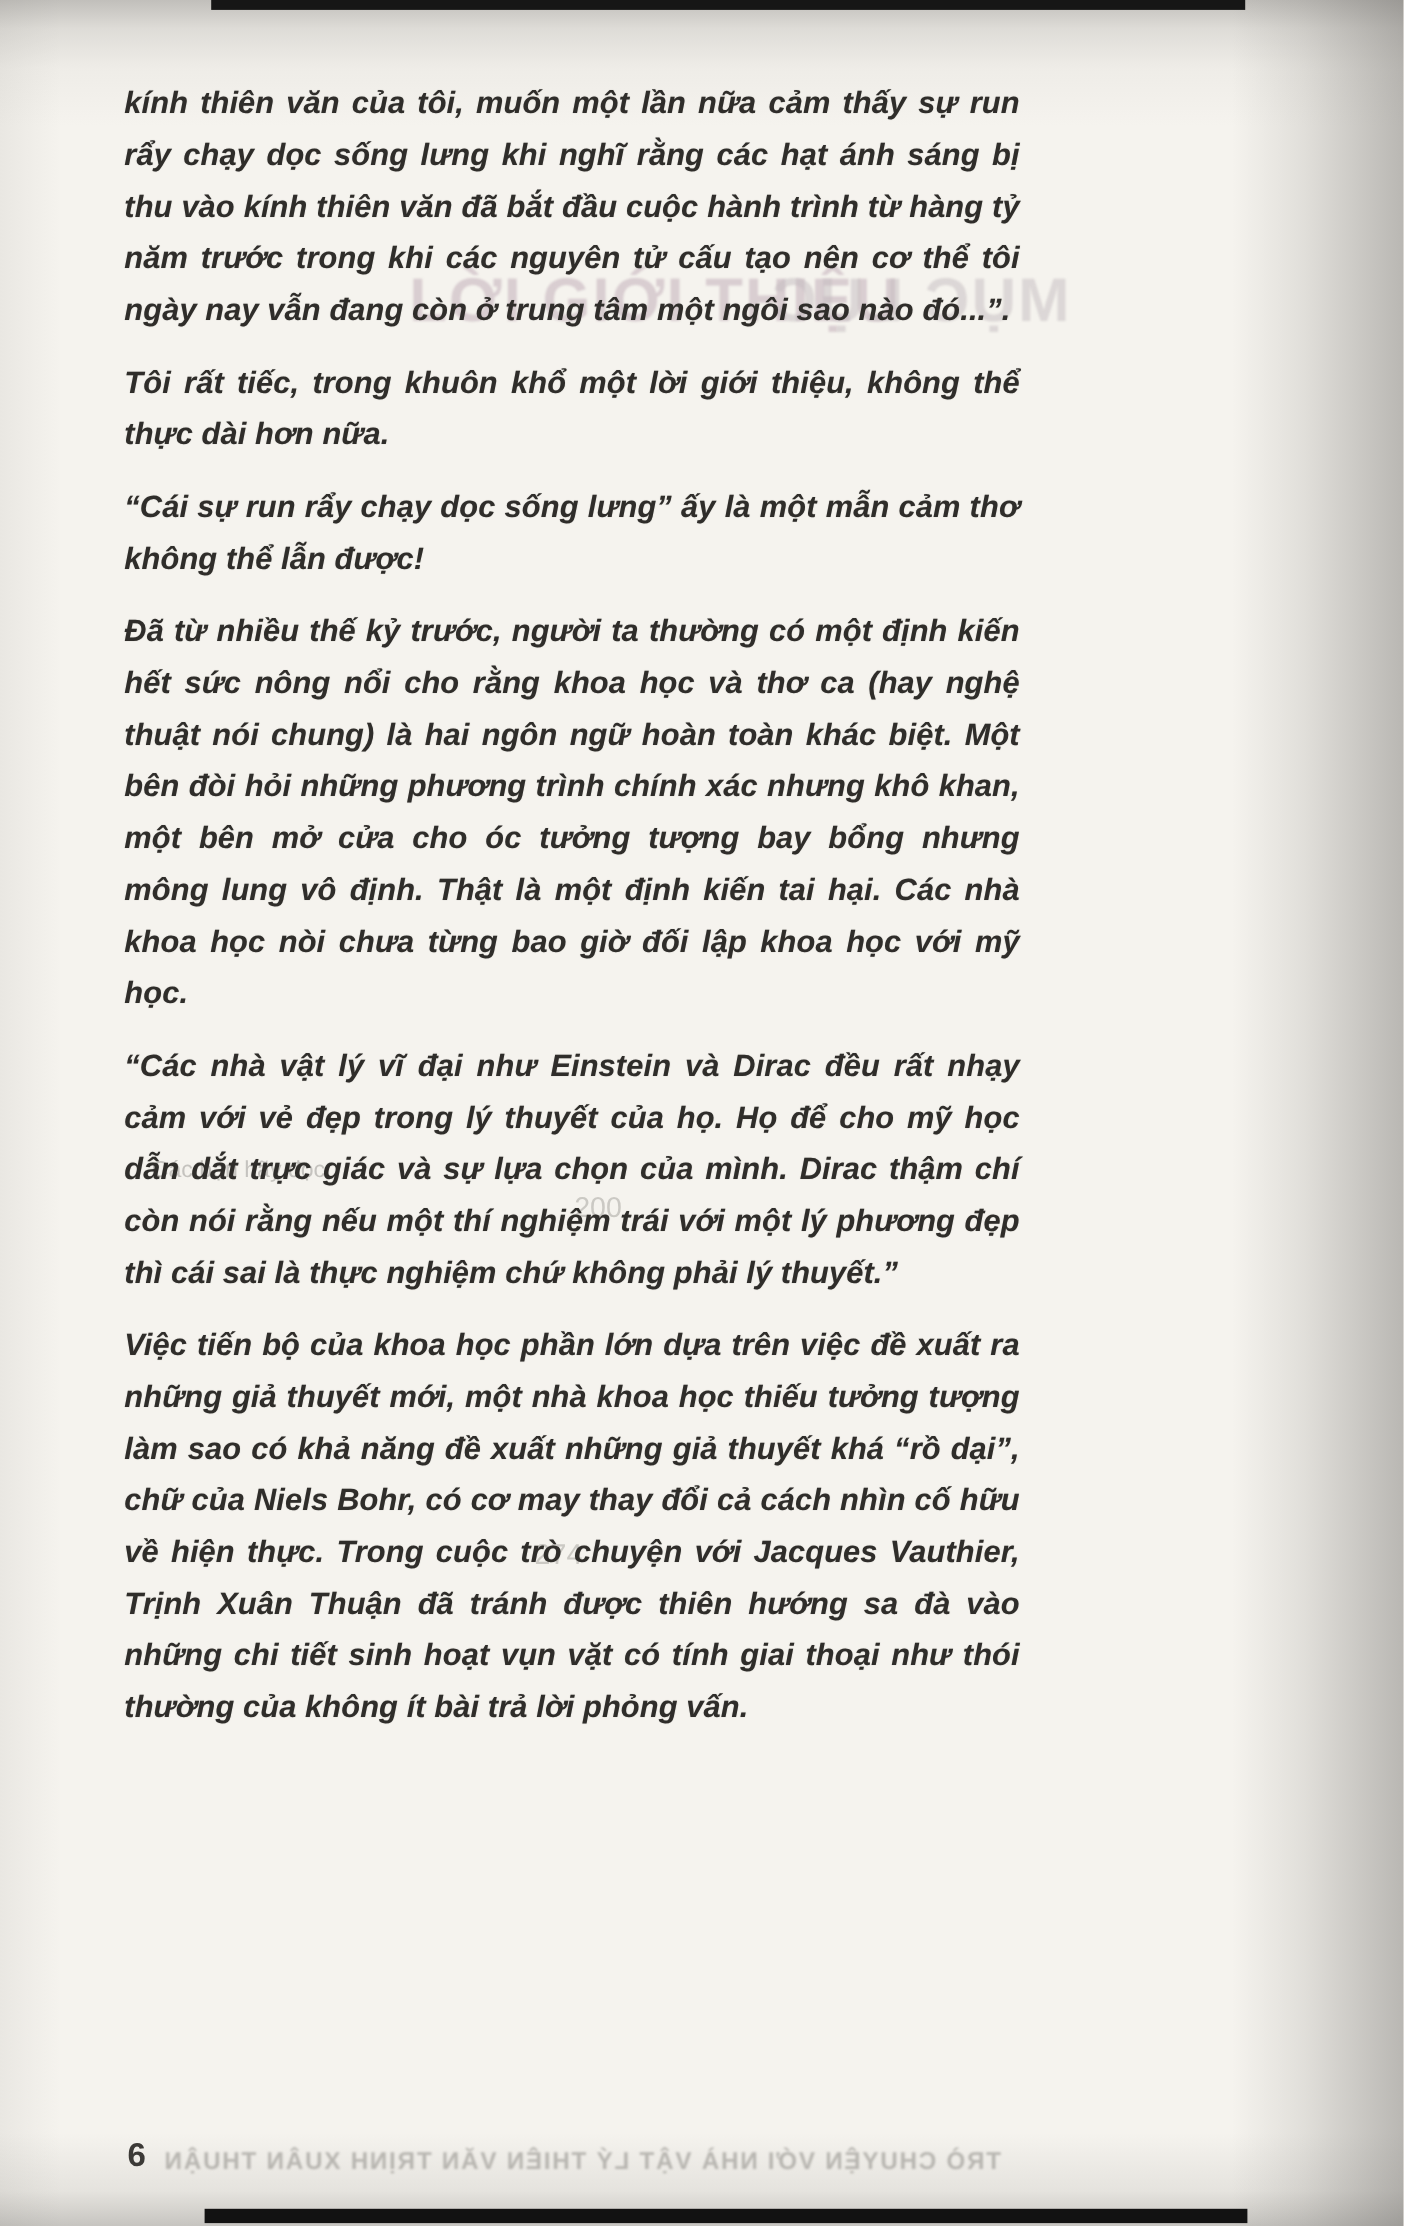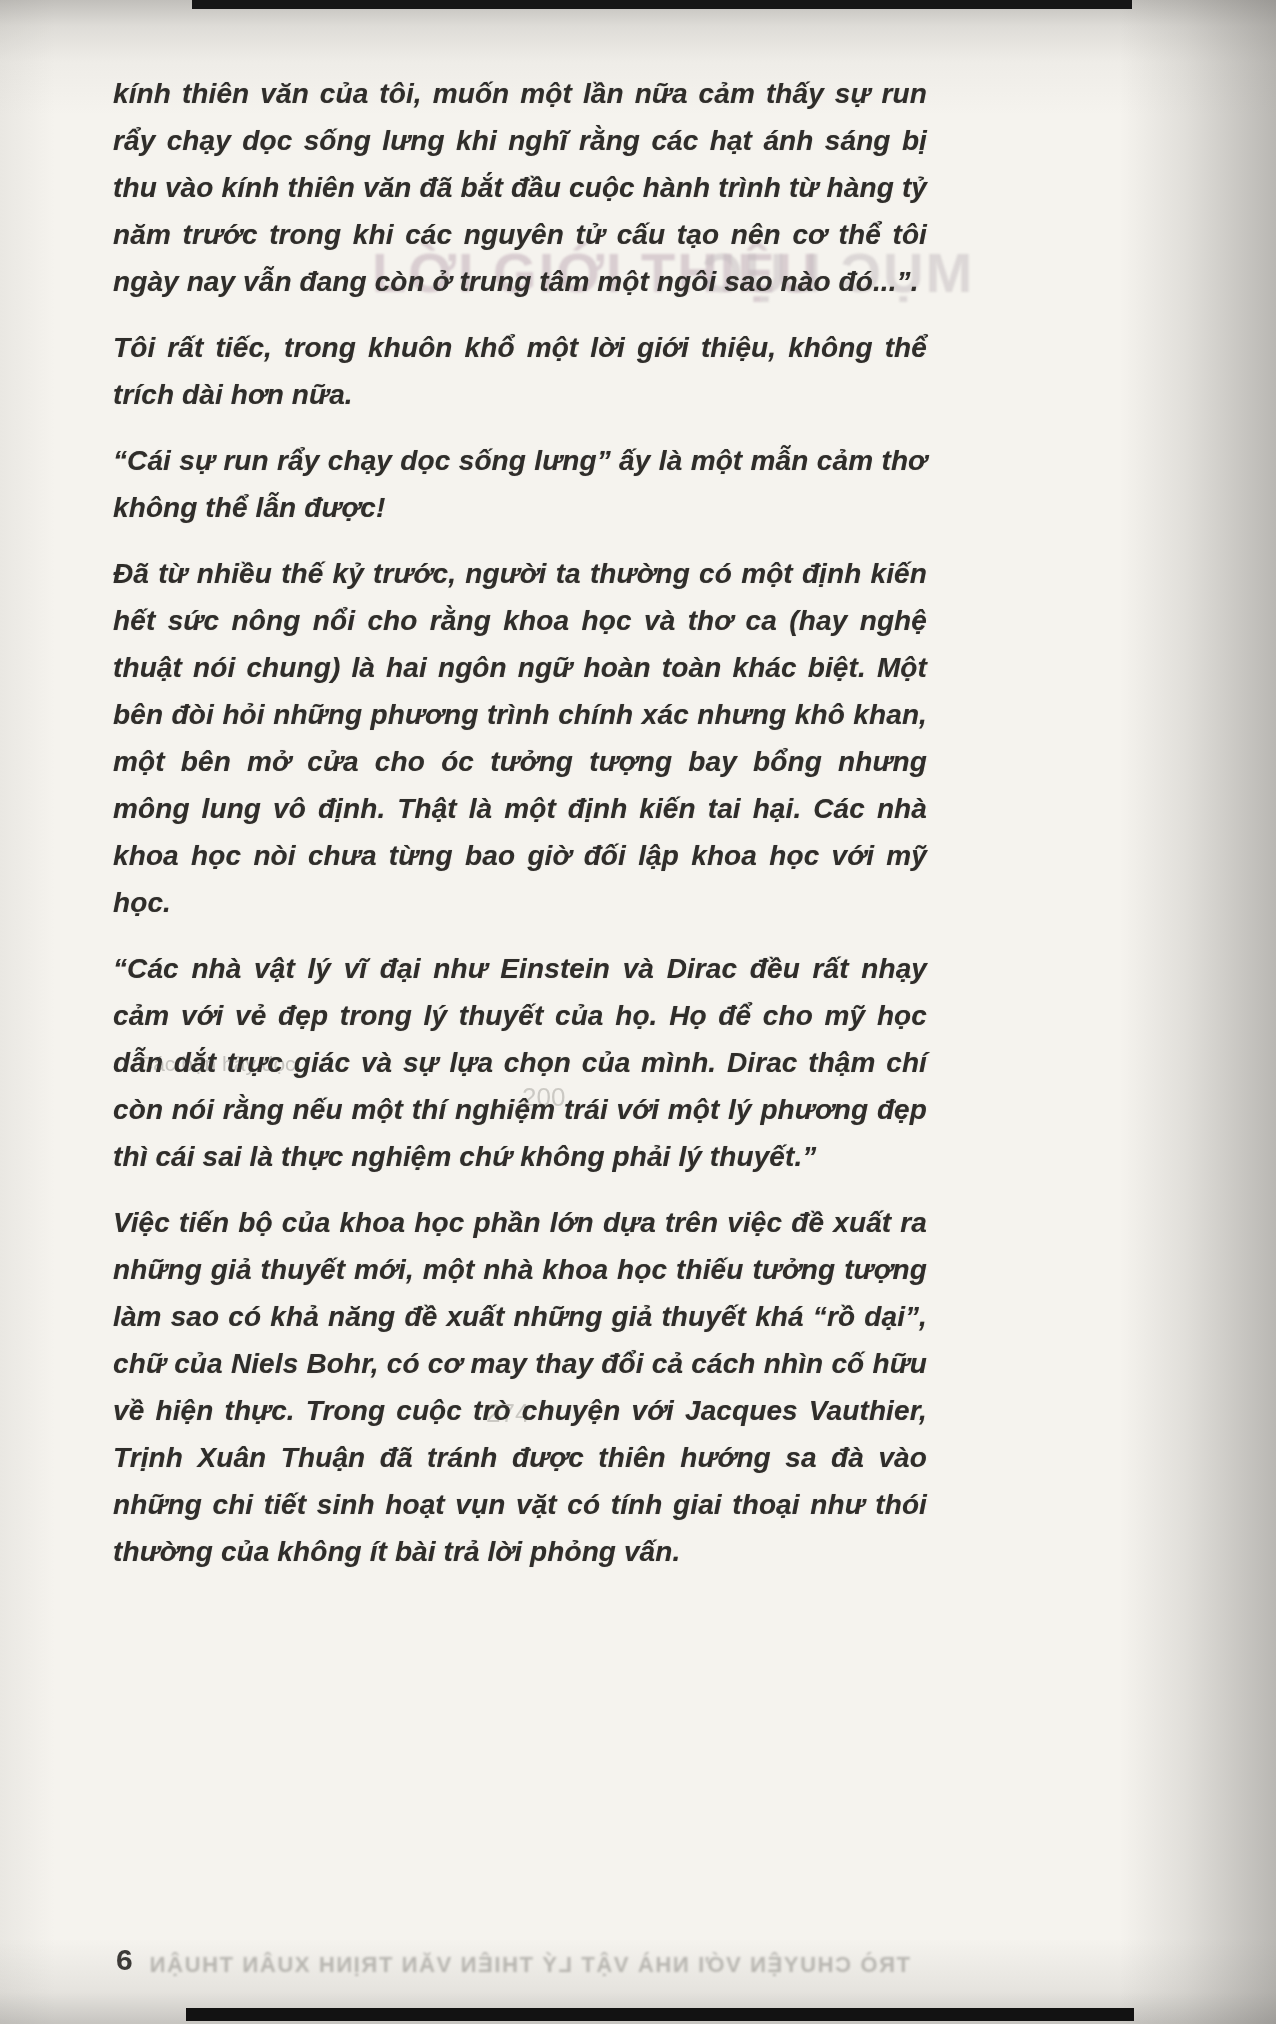--- a/index.html
+++ b/index.html
@@ -131,21 +131,21 @@
 
   <div class="bleed h1">LỜI GIỚI THIỆU</div>
   <div class="bleed h2">MỤC LỤC</div>
   <div class="bleed m2">Các bạn hãy đọc</div>
   <div class="bleed n1">200</div>
   <div class="bleed n2">274</div>
   <div class="bleed f">TRÒ CHUYỆN VỚI NHÀ VẬT LÝ THIÊN VĂN TRỊNH XUÂN THUẬN</div>
 
   <main class="text">
     <p>kính thiên văn của tôi, muốn một lần nữa cảm thấy sự run rẩy chạy dọc sống lưng khi nghĩ rằng các hạt ánh sáng bị thu vào kính thiên văn đã bắt đầu cuộc hành trình từ hàng tỷ năm trước trong khi các nguyên tử cấu tạo nên cơ thể tôi ngày nay vẫn đang còn ở trung tâm một ngôi sao nào đó...”.</p>
-    <p>Tôi rất tiếc, trong khuôn khổ một lời giới thiệu, không thể trích dài hơn nữa.</p>
+    <p>Tôi rất tiếc, trong khuôn khổ một lời giới thiệu, không thể thực dài hơn nữa.</p>
     <p>“Cái sự run rẩy chạy dọc sống lưng” ấy là một mẫn cảm thơ không thể lẫn được!</p>
     <p>Đã từ nhiều thế kỷ trước, người ta thường có một định kiến hết sức nông nổi cho rằng khoa học và thơ ca (hay nghệ thuật nói chung) là hai ngôn ngữ hoàn toàn khác biệt. Một bên đòi hỏi những phương trình chính xác nhưng khô khan, một bên mở cửa cho óc tưởng tượng bay bổng nhưng mông lung vô định. Thật là một định kiến tai hại. Các nhà khoa học nòi chưa từng bao giờ đối lập khoa học với mỹ học.</p>
     <p>“Các nhà vật lý vĩ đại như Einstein và Dirac đều rất nhạy cảm với vẻ đẹp trong lý thuyết của họ. Họ để cho mỹ học dẫn dắt trực giác và sự lựa chọn của mình. Dirac thậm chí còn nói rằng nếu một thí nghiệm trái với một lý phương đẹp thì cái sai là thực nghiệm chứ không phải lý thuyết.”</p>
     <p>Việc tiến bộ của khoa học phần lớn dựa trên việc đề xuất ra những giả thuyết mới, một nhà khoa học thiếu tưởng tượng làm sao có khả năng đề xuất những giả thuyết khá “rồ dại”, chữ của Niels Bohr, có cơ may thay đổi cả cách nhìn cố hữu về hiện thực. Trong cuộc trò chuyện với Jacques Vauthier, Trịnh Xuân Thuận đã tránh được thiên hướng sa đà vào những chi tiết sinh hoạt vụn vặt có tính giai thoại như thói thường của không ít bài trả lời phỏng vấn.</p>
   </main>
 
   <div class="pagenum">6</div>
 
 </div>
 

